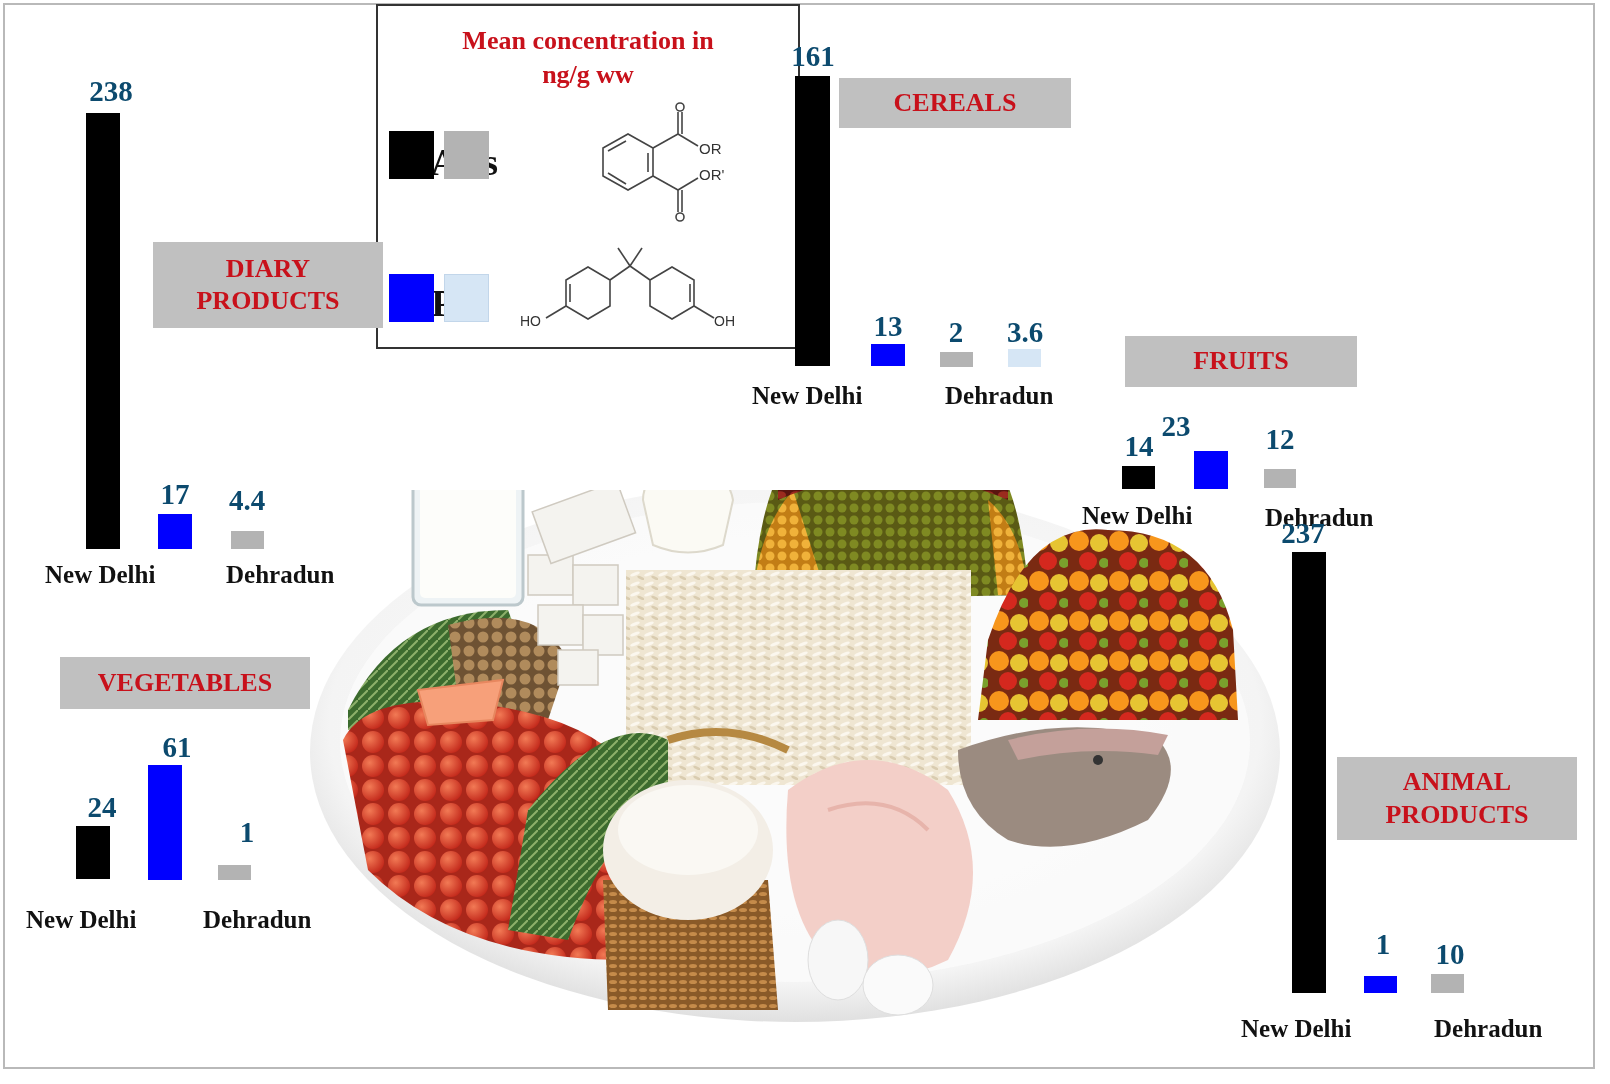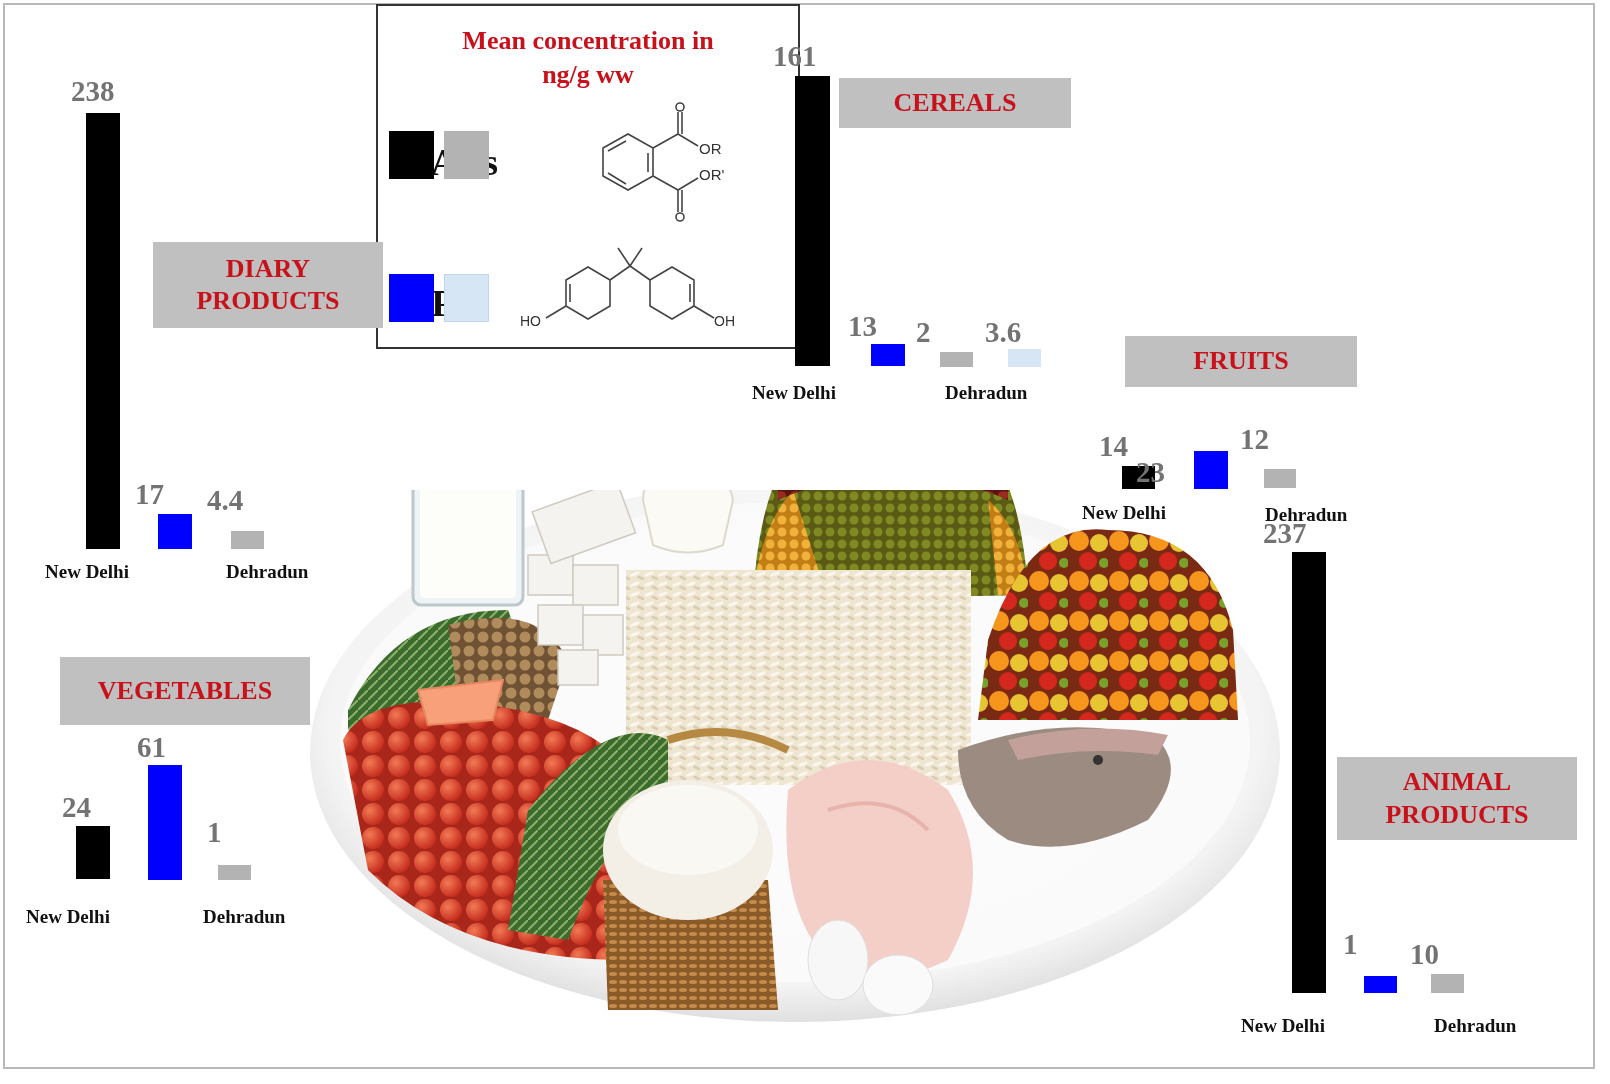--- a/index.html
+++ b/index.html
@@ -2,23 +2,23 @@
 <html><head>
 <meta charset="utf-8">
 <style>
   html, body { margin: 0; padding: 0; background: #ffffff; }
   body { width: 1610px; height: 1084px; position: relative; overflow: hidden;
          font-family: "Liberation Serif", "DejaVu Serif", serif; }
   .frame { position: absolute; left: 3px; top: 3px; width: 1592px; height: 1066px;
            border: 2px solid #b9b9b9; box-sizing: border-box; }
   .abs { position: absolute; }
   .bar { position: absolute; }
-  .val { position: absolute; font-weight: bold; font-size: 29px; color: #737373;
-         text-align: left; width: 80px; line-height: 1; }
-  .city { position: absolute; font-weight: bold; font-size: 19px; color: #111;
+  .val { position: absolute; font-weight: bold; font-size: 29px; color: #0c4a6e;
+         text-align: center; width: 80px; line-height: 1; }
+  .city { position: absolute; font-weight: bold; font-size: 25px; color: #111;
           white-space: nowrap; line-height: 1; }
   .cat { position: absolute; background: #c0c0c0; color: #c8111b; font-weight: bold;
          font-size: 26px; text-align: center; display: flex; align-items: center;
          justify-content: center; line-height: 1.25; }
   .legend { position: absolute; left: 376px; top: 4px; width: 424px; height: 345px;
             border: 2px solid #333; box-sizing: border-box; background: #fff; }
   .legend-title { position: absolute; left: 0; top: 18px; width: 100%; text-align: center;
                   color: #c8111b; font-weight: bold; font-size: 26px; line-height: 1.3; }
   .legend-label { position: absolute; font-weight: bold; font-size: 38px; color: #111; line-height: 1; margin-top: 45px; }
   .swatch { position: absolute; width: 45px; height: 48px; }
@@ -212,30 +212,30 @@
   <div class="val" style="left:985px; top:318px;">3.6</div>
   <div class="bar" style="left:1008px; top:349px; width:33px; height:18px; background:#d6e6f5;"></div>
   <div class="city" style="left:752px; top:383px;">New Delhi</div>
   <div class="city" style="left:945px; top:383px;">Dehradun</div>
 </div>
 
 <div>
   <div class="cat" style="left:1125px; top:336px; width:232px; height:51px;">FRUITS</div>
   <div class="val" style="left:1099px; top:432px;">14</div>
   <div class="bar" style="left:1122px; top:466px; width:33px; height:23px; background:#000;"></div>
-  <div class="val" style="left:1136px; top:412px;margin-top:46px;">23</div>
+  <div class="val" style="left:1136px; top:412px;">23</div>
   <div class="bar" style="left:1194px; top:451px; width:34px; height:38px; background:#0000ff;"></div>
   <div class="val" style="left:1240px; top:425px;">12</div>
   <div class="bar" style="left:1264px; top:469px; width:32px; height:19px; background:#b3b3b3;"></div>
   <div class="city" style="left:1082px; top:503px;">New Delhi</div>
   <div class="city" style="left:1265px; top:505px;">Dehradun</div>
 </div>
 
 <div>
-  <div class="cat" style="left:60px; top:657px; width:250px; height:68px;">VEGETABLES</div>
+  <div class="cat" style="left:60px; top:657px; width:250px; height:52px;">VEGETABLES</div>
   <div class="val" style="left:62px; top:793px;">24</div>
   <div class="bar" style="left:76px; top:826px; width:34px; height:53px; background:#000;"></div>
   <div class="val" style="left:137px; top:733px;">61</div>
   <div class="bar" style="left:148px; top:765px; width:34px; height:115px; background:#0000ff;"></div>
   <div class="val" style="left:207px; top:818px;">1</div>
   <div class="bar" style="left:218px; top:865px; width:33px; height:15px; background:#b3b3b3;"></div>
   <div class="city" style="left:26px; top:907px;">New Delhi</div>
   <div class="city" style="left:203px; top:907px;">Dehradun</div>
 </div>
 

